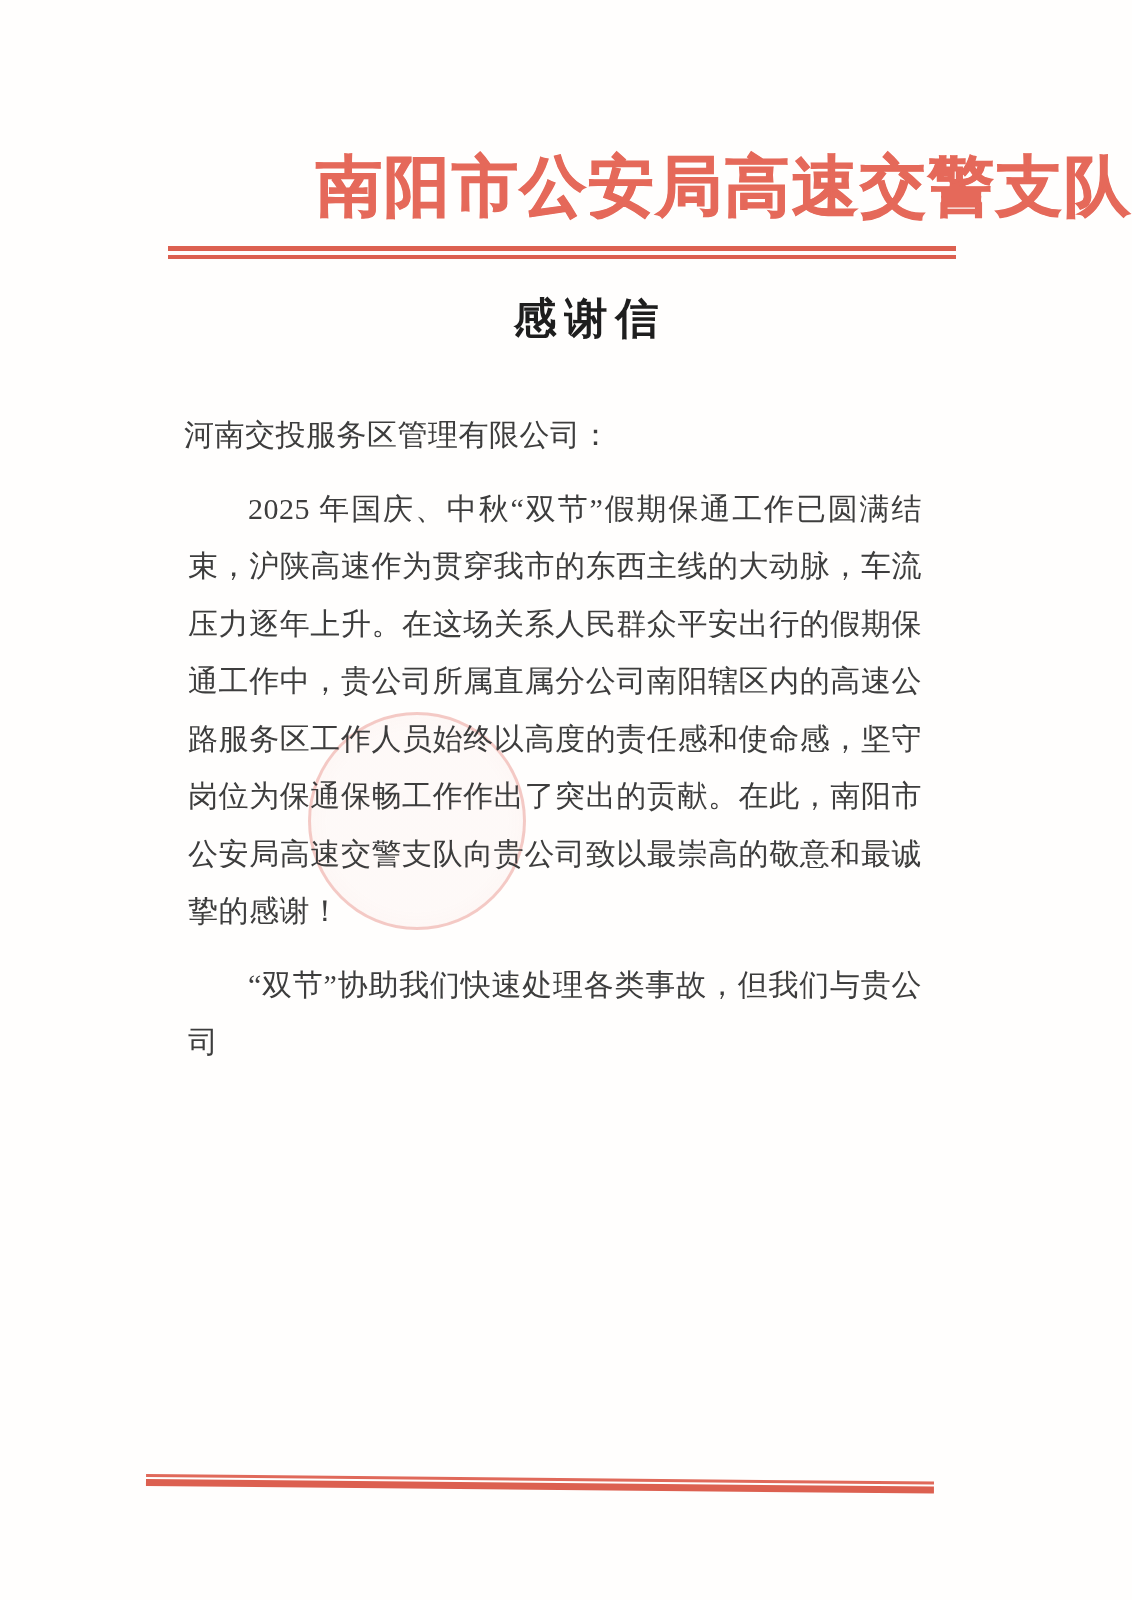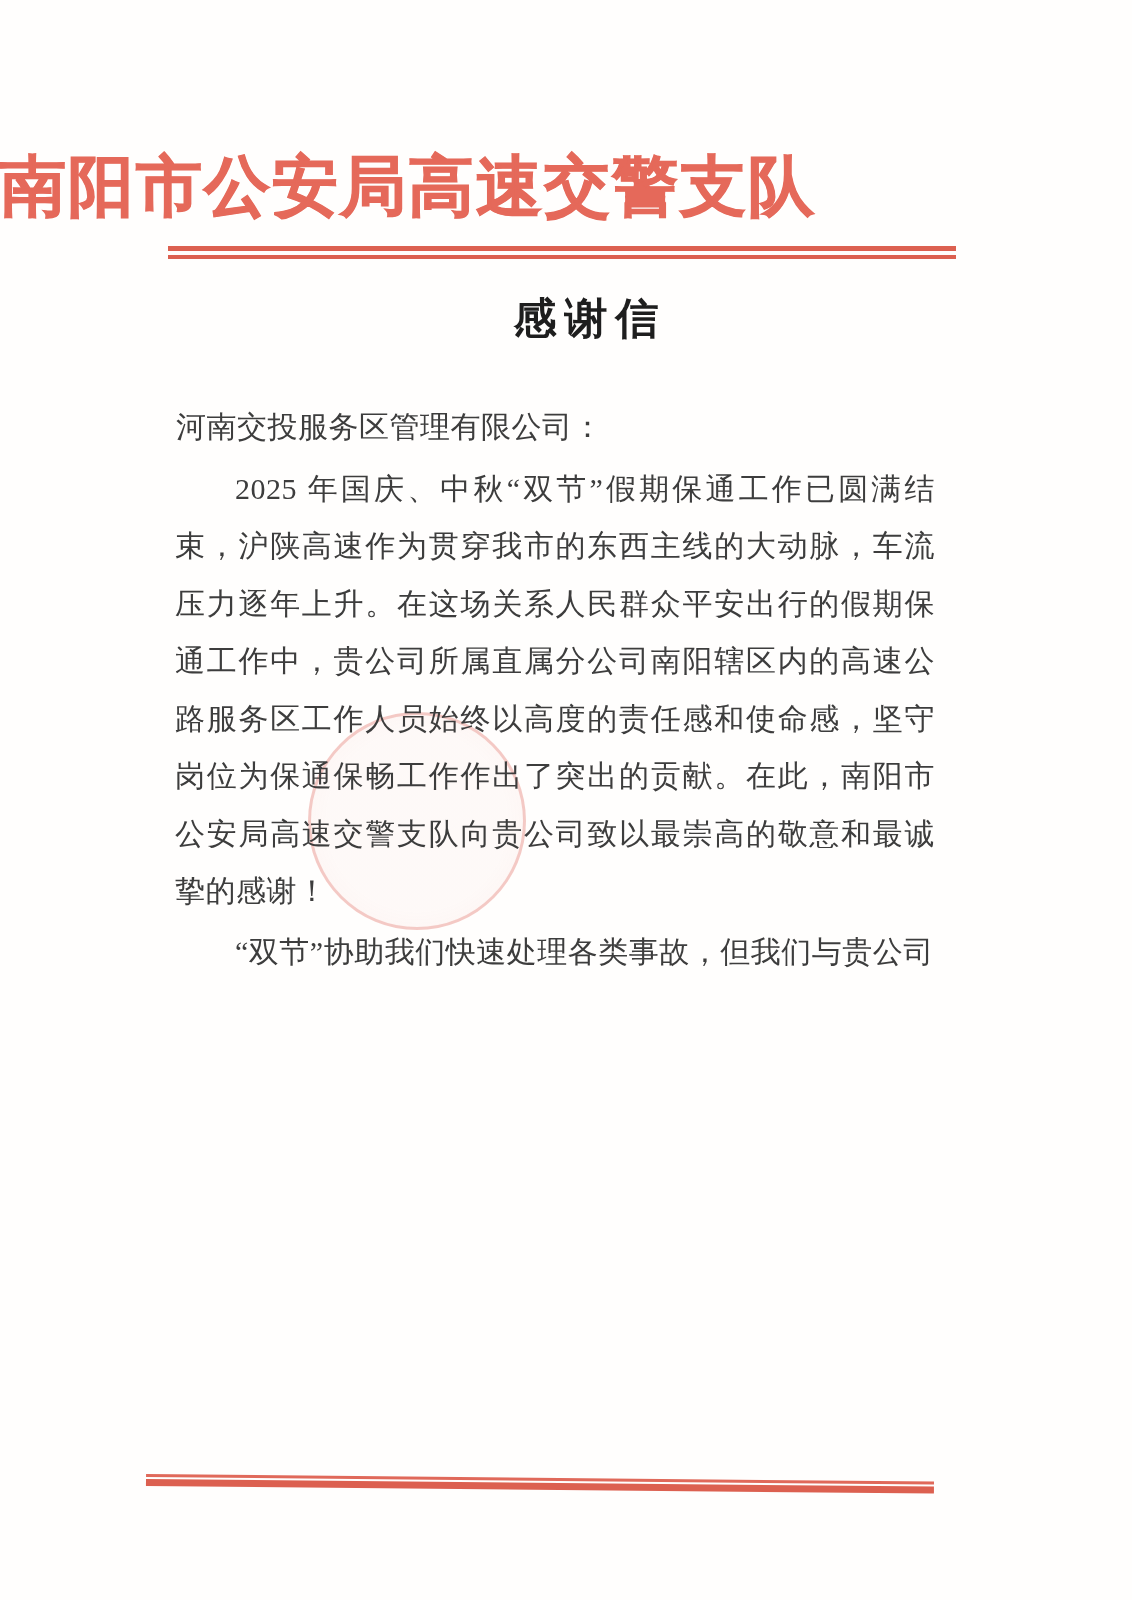--- a/index.html
+++ b/index.html
@@ -8,21 +8,21 @@
     width:1132px;
     height:1600px;
     background:#fffefd;
     overflow:hidden;
     font-family:"Liberation Serif","DejaVu Serif",serif;
   }
   
   .letterhead{
     position:absolute;
     top:142px; left:0; width:100%;
-    text-align:left;
+    text-align:right;
     font-size:66px;
     font-weight:bold;
     letter-spacing:2px;
     color:#e5695a;
     font-family:"Liberation Serif","DejaVu Serif",serif;
     -webkit-text-stroke:1px #e5695a;
   }
   .header-rule{
     position:absolute;
     left:168px; top:246px;
@@ -55,23 +55,23 @@
   .letter-body{
     position:absolute;
     top:394px; left:172px;
     width:766px;
     font-size:30px;
     line-height:57.5px;
     color:#3d3d3d;
     text-align:justify;
     letter-spacing:0.5px;
   }
-  .letter-body .salutation{margin:4px;}
+  .letter-body .salutation{margin:12px;}
   .letter-body p.para{
-    margin:3px;
+    margin:16px;
     text-indent:2em;
   }
   
   .footer-rule{
     position:absolute;
     left:146px; top:1474px;
     width:788px;
     transform:rotate(0.55deg);
     transform-origin:left center;
   }

